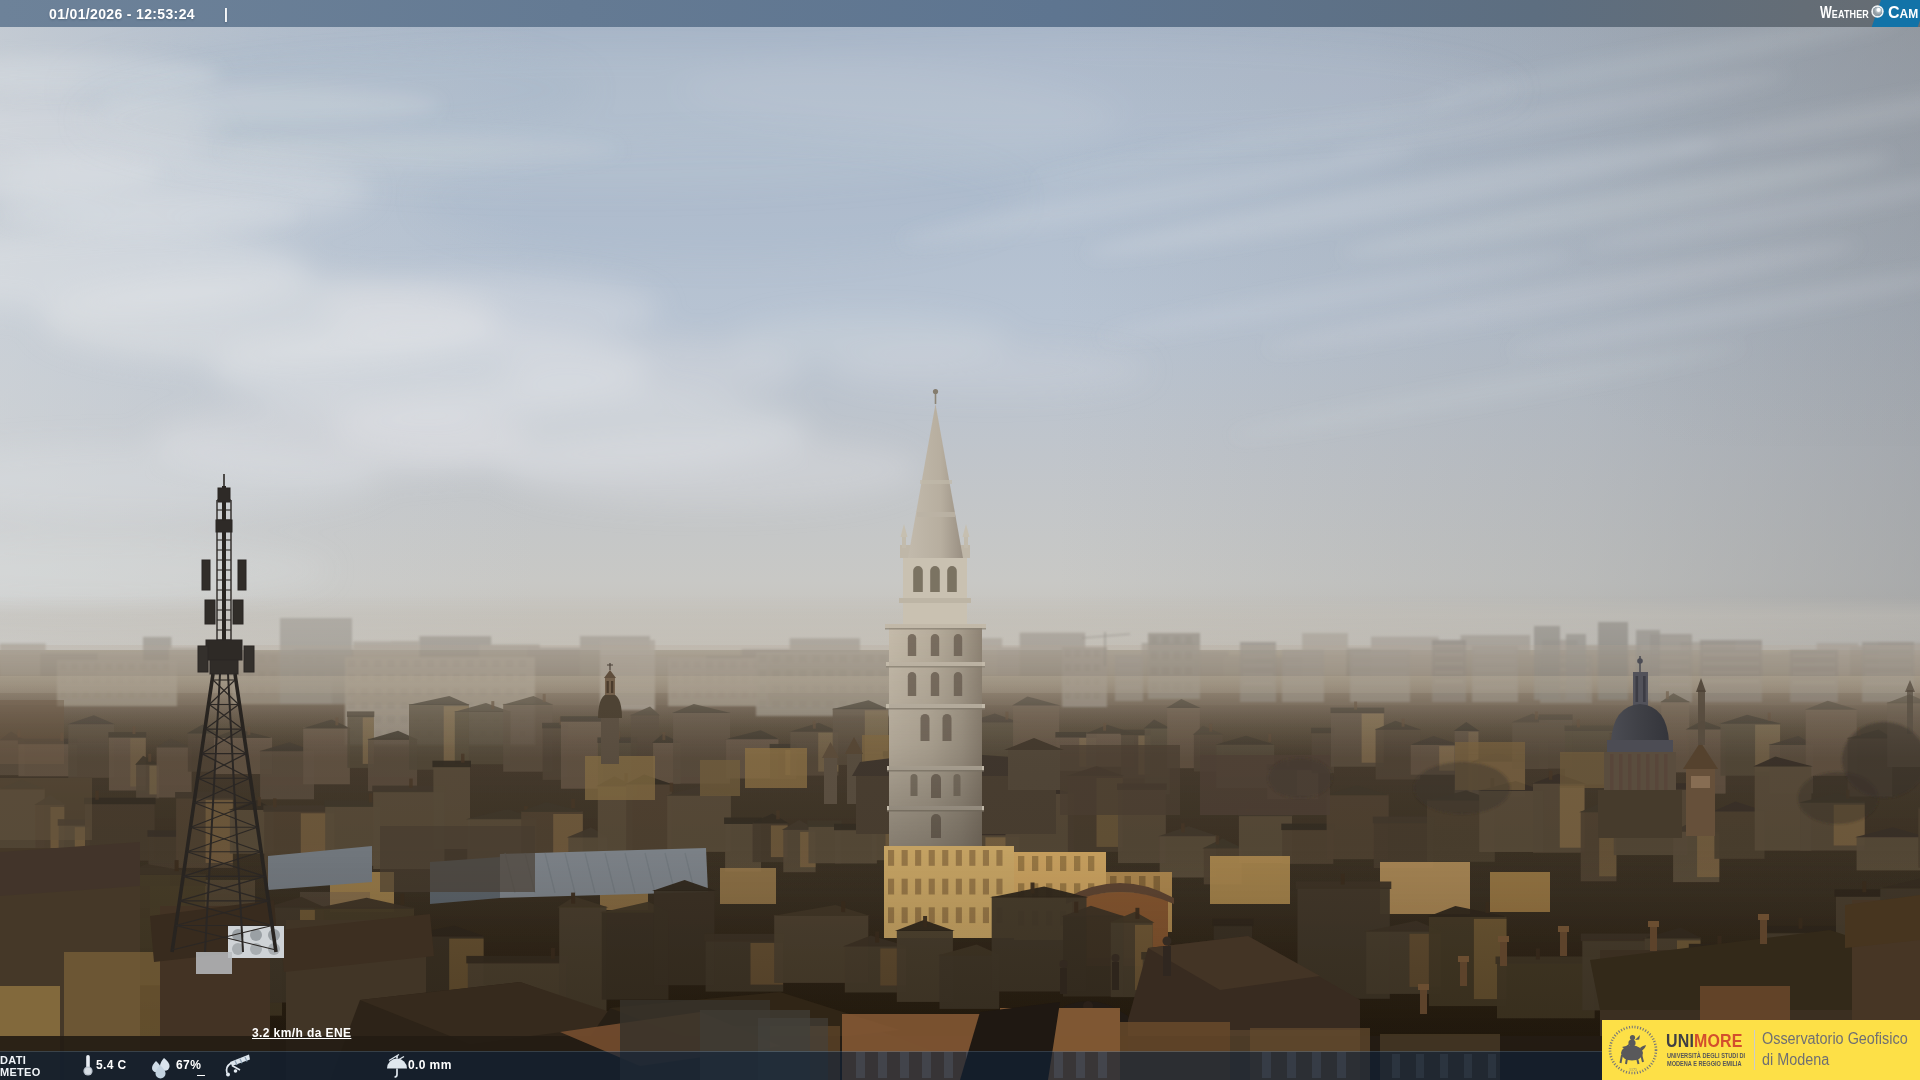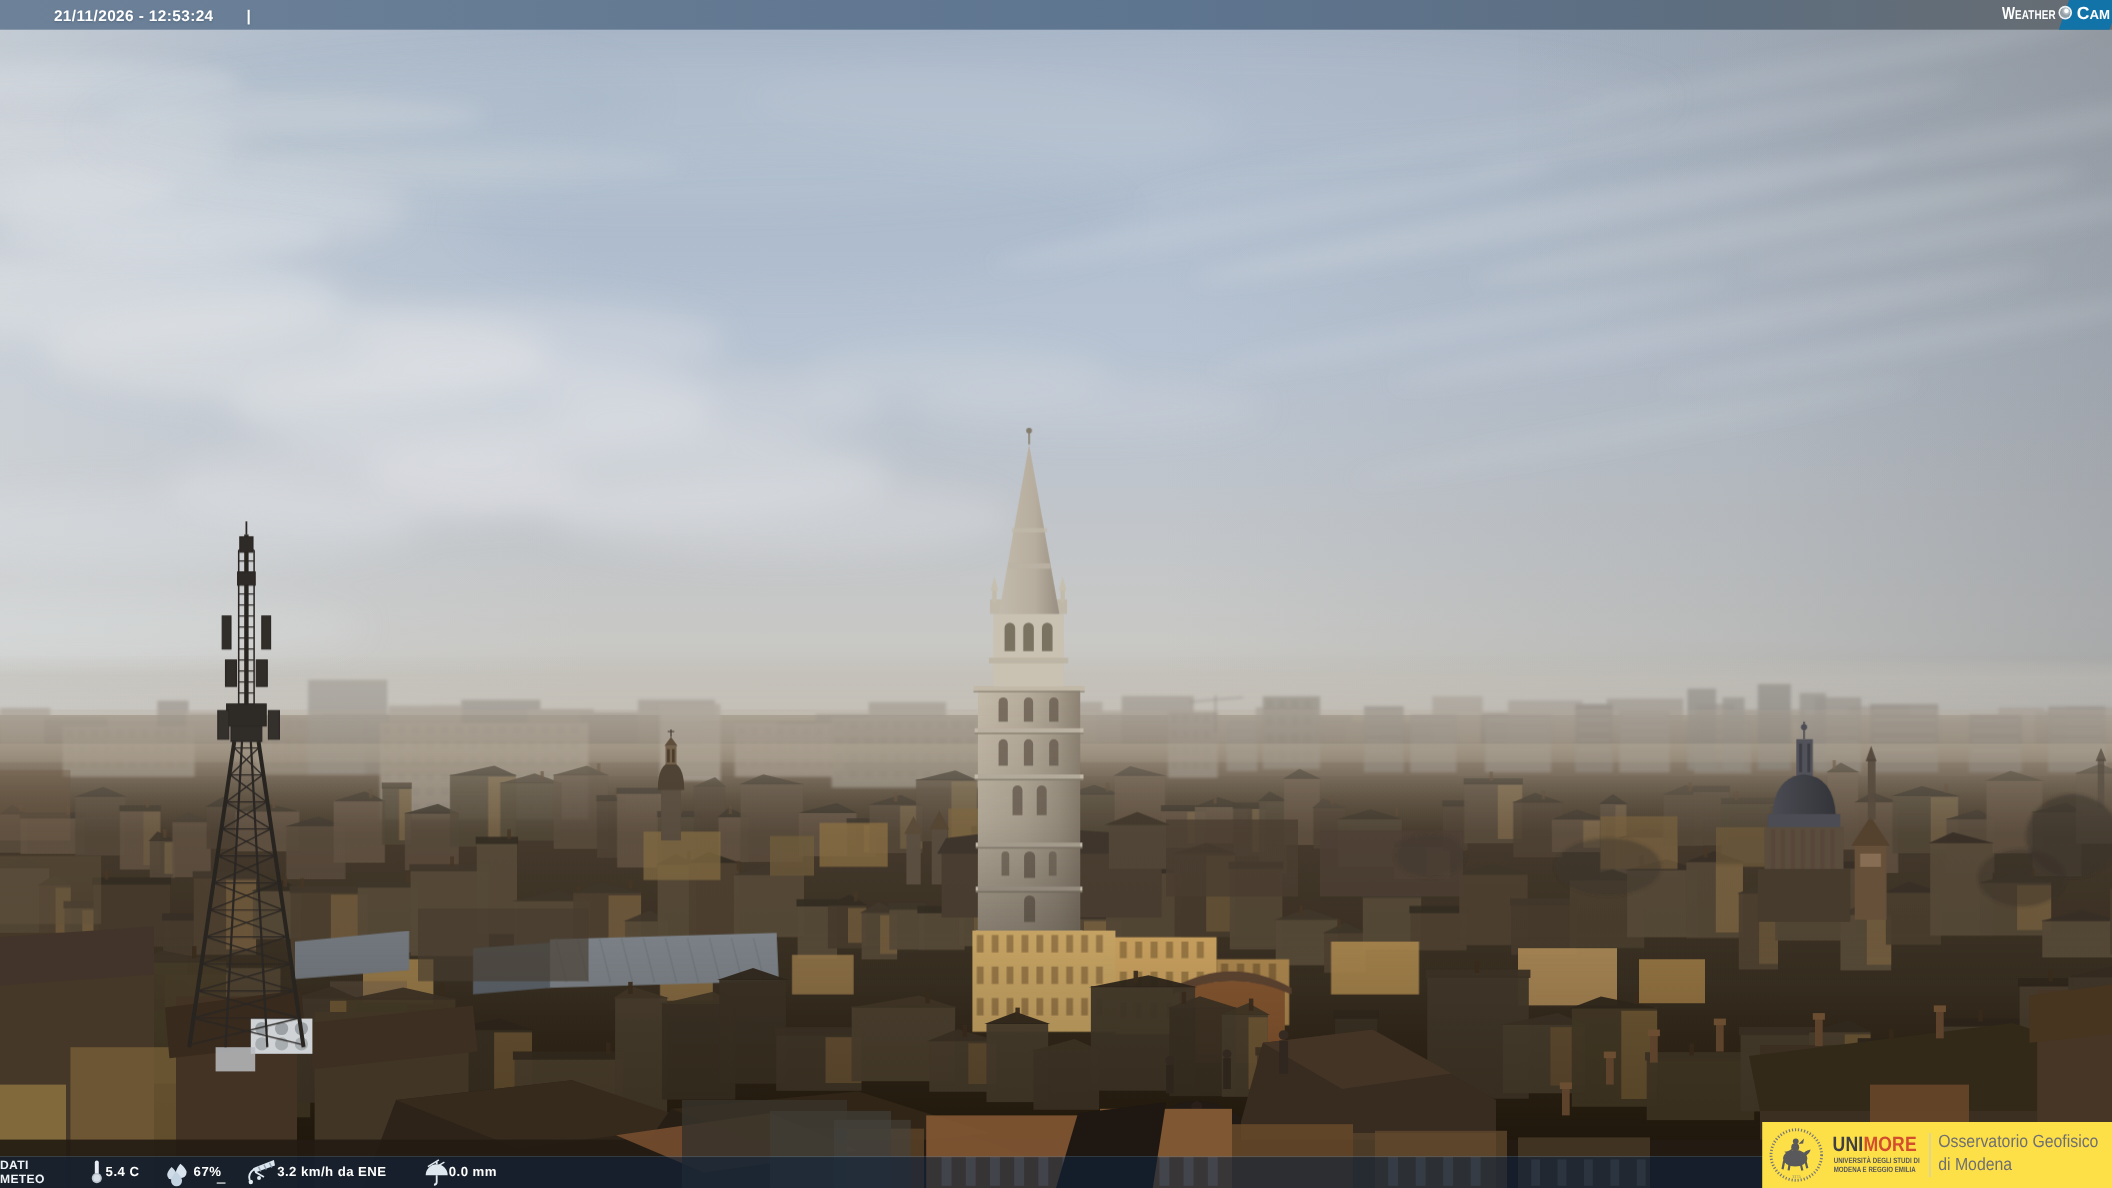--- a/index.html
+++ b/index.html
@@ -1249,21 +1249,21 @@
 <line x1="179.5" y1="900.9" x2="272.3" y2="925.5" stroke="#2b2724" stroke-width="1.2"></line>
 <line x1="268.5" y1="900.9" x2="175.7" y2="925.5" stroke="#2b2724" stroke-width="1.2"></line>
 <line x1="179.5" y1="900.9" x2="268.5" y2="900.9" stroke="#2b2724" stroke-width="1.1"></line>
 <line x1="175.7" y1="925.5" x2="276.0" y2="950.0" stroke="#2b2724" stroke-width="1.2"></line>
 <line x1="272.3" y1="925.5" x2="172.0" y2="950.0" stroke="#2b2724" stroke-width="1.2"></line>
 <line x1="175.7" y1="925.5" x2="272.3" y2="925.5" stroke="#2b2724" stroke-width="1.1"></line>
 </g>
     </svg>
 
 <div class="ab" id="topbar">
-  <div class="t" style="left:49px;">21/11/2026 - 12:53:24</div>
+  <div class="t" style="left:49px;">01/01/2026 - 12:53:24</div>
   <div class="t" style="left:224px;">|</div>
 </div>
 <div class="ab" id="wlogo" style="left:1810px;top:0;">
   <div id="wblue"></div>
   <div class="wt">W<small>EATHER</small></div>
   <div id="lens"></div>
   <div class="ct">C<small>AM</small></div>
 </div>
 
 <div class="ab" id="botbar"></div>
@@ -1288,21 +1288,21 @@
   <g>
     <path d="M 309 16.5 a 10 10 0 0 1 20 0 Z" fill="#dfe7ee"></path>
     <path d="M 319 16.5 L 319 22.5 Q 319 25 316.5 25" stroke="#dfe7ee" stroke-width="1.7" fill="none"></path>
     <path d="M 319 6.5 L 319 4" stroke="#dfe7ee" stroke-width="1.7"></path>
     <path d="M 311 8.5 L 321 2.5 M 317.5 9.5 L 326 4.5" stroke="#dfe7ee" stroke-width="1.4"></path>
   </g>
 </svg>
 <div class="bt" style="left:96px;top:1058px;">5.4 C</div>
 <div class="bt" style="left:176px;top:1058px;">67%</div>
 <div class="ab" style="left:196.5px;top:1074.5px;width:8px;height:1.5px;background:#fff;"></div>
-<div class="bt" style="left:252px;top:1058px;">3.2 km/h da ENE</div>
+<div class="bt" style="left:252px;top:1026px;text-decoration:underline;">3.2 km/h da ENE</div>
 <div class="bt" style="left:408px;top:1058px;">0.0 mm</div>
 
 <div class="ab" id="ubox">
   <svg id="useal" width="54" height="54" viewBox="0 0 54 54">
     <circle cx="27" cy="27" r="23" fill="none" stroke="#777779" stroke-width="2.6" stroke-dasharray="1.1 1.7"></circle>
     <ellipse cx="26" cy="30" rx="11" ry="7.5" fill="#59595b"></ellipse>
     <path d="M 16 32 L 14.5 40 M 21 35 L 20 41 M 31 35 L 32.5 41 M 35 31 L 37 39" stroke="#59595b" stroke-width="2"></path>
     <path d="M 35 28 Q 39 26 40 22 L 37 23 Q 35 24 34 25 Z" fill="#59595b"></path>
     <circle cx="26" cy="20" r="3.6" fill="#59595b"></circle>
     <circle cx="26.5" cy="14.5" r="2.6" fill="#59595b"></circle>

